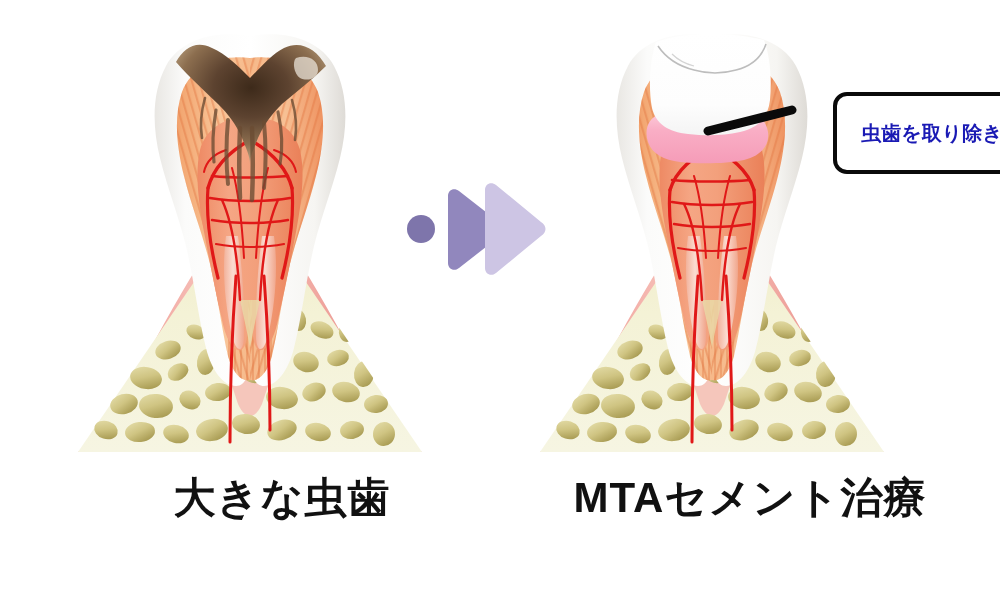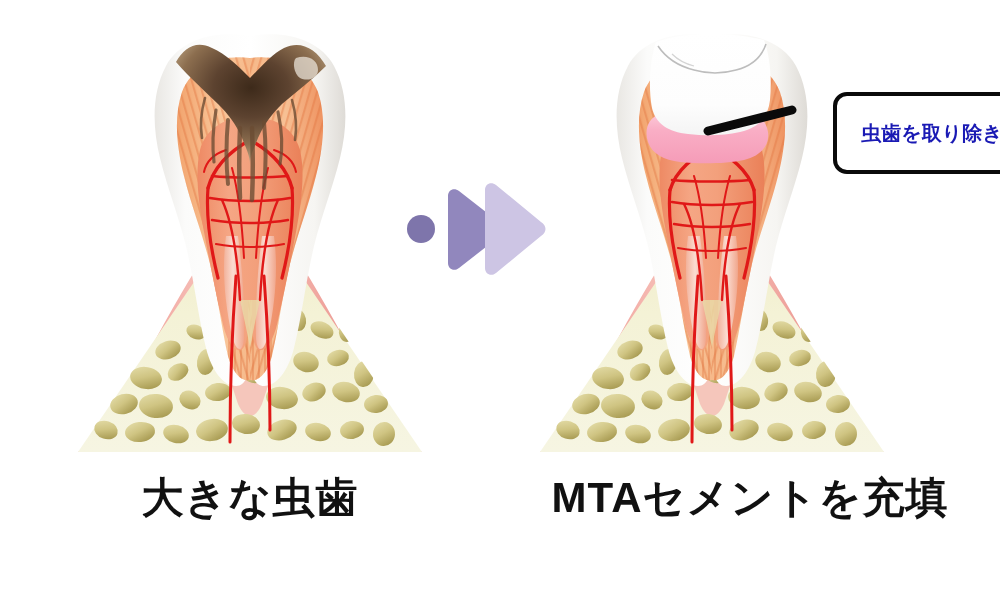--- a/index.html
+++ b/index.html
@@ -7,21 +7,21 @@
     width:1000px;height:600px;background:#ffffff;overflow:hidden;
     font-family:"Liberation Sans","DejaVu Sans",sans-serif;
     position:relative;
   }
   #stage{position:absolute;inset:0;width:1000px;height:600px;}
   .panel-label{
     position:absolute;text-align:center;color:#111111;
     font-weight:700;font-size:42px;letter-spacing:1px;
     white-space:nowrap;
   }
-  #label-left{left:0;top:470px;width:500px;}
+  #label-left{left:0;top:470px;width:500px;padding-left:32px;}
   #label-right{left:500px;top:470px;width:500px;}
   .callout-box{
     position:absolute;left:787px;top:92px;width:198px;height:82px;
     border:4px solid #0a0a0a;border-radius:14px;background:#ffffff;
     box-sizing:border-box;display:flex;flex-direction:column;
     align-items:center;justify-content:center;gap:1px;margin-left:46px;
   }
   .callout-line{
     display:block;color:#1a1ab4;font-weight:700;font-size:20px;
     line-height:1.12;white-space:nowrap;letter-spacing:0px;
@@ -524,15 +524,15 @@
     <g>
       <line x1="708" y1="131" x2="792" y2="110" stroke="#0a0a0a" stroke-width="9" stroke-linecap="round"></line>
     </g>
   </svg>
 
   <div class="callout-box">
     <span class="callout-line">虫歯を取り除き</span>
   </div>
 
   <div class="panel-label" id="label-left">大きな虫歯</div>
-  <div class="panel-label" id="label-right">MTAセメントを充填</div>
+  <div class="panel-label" id="label-right">MTAセメント治療</div>
 
 </div>
 
 </body></html>

